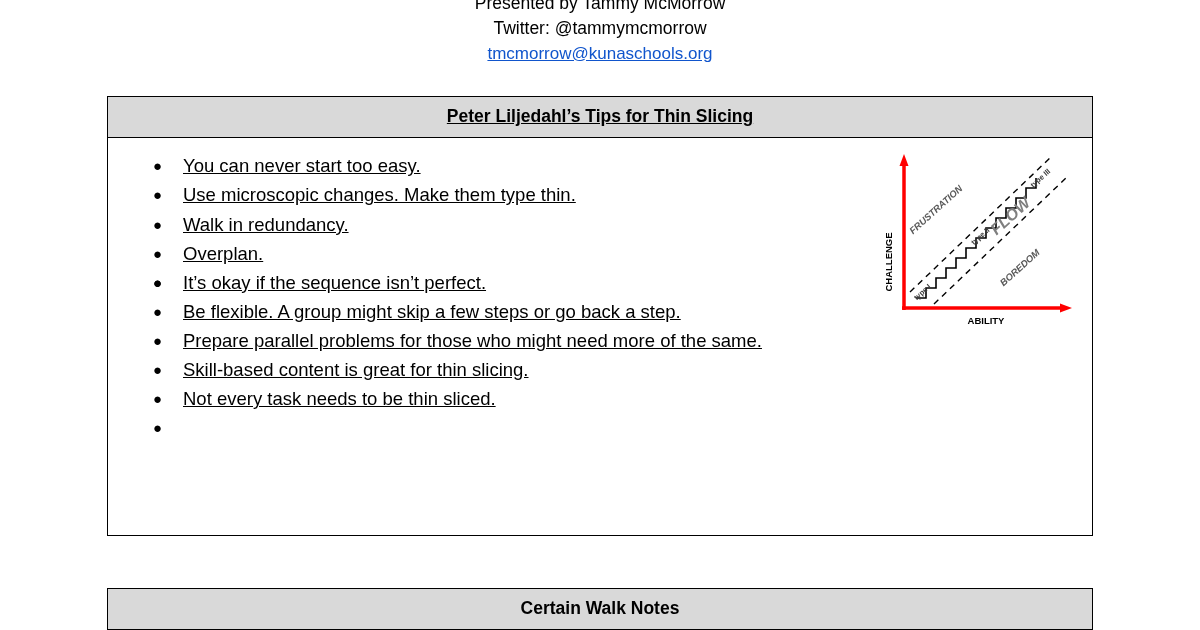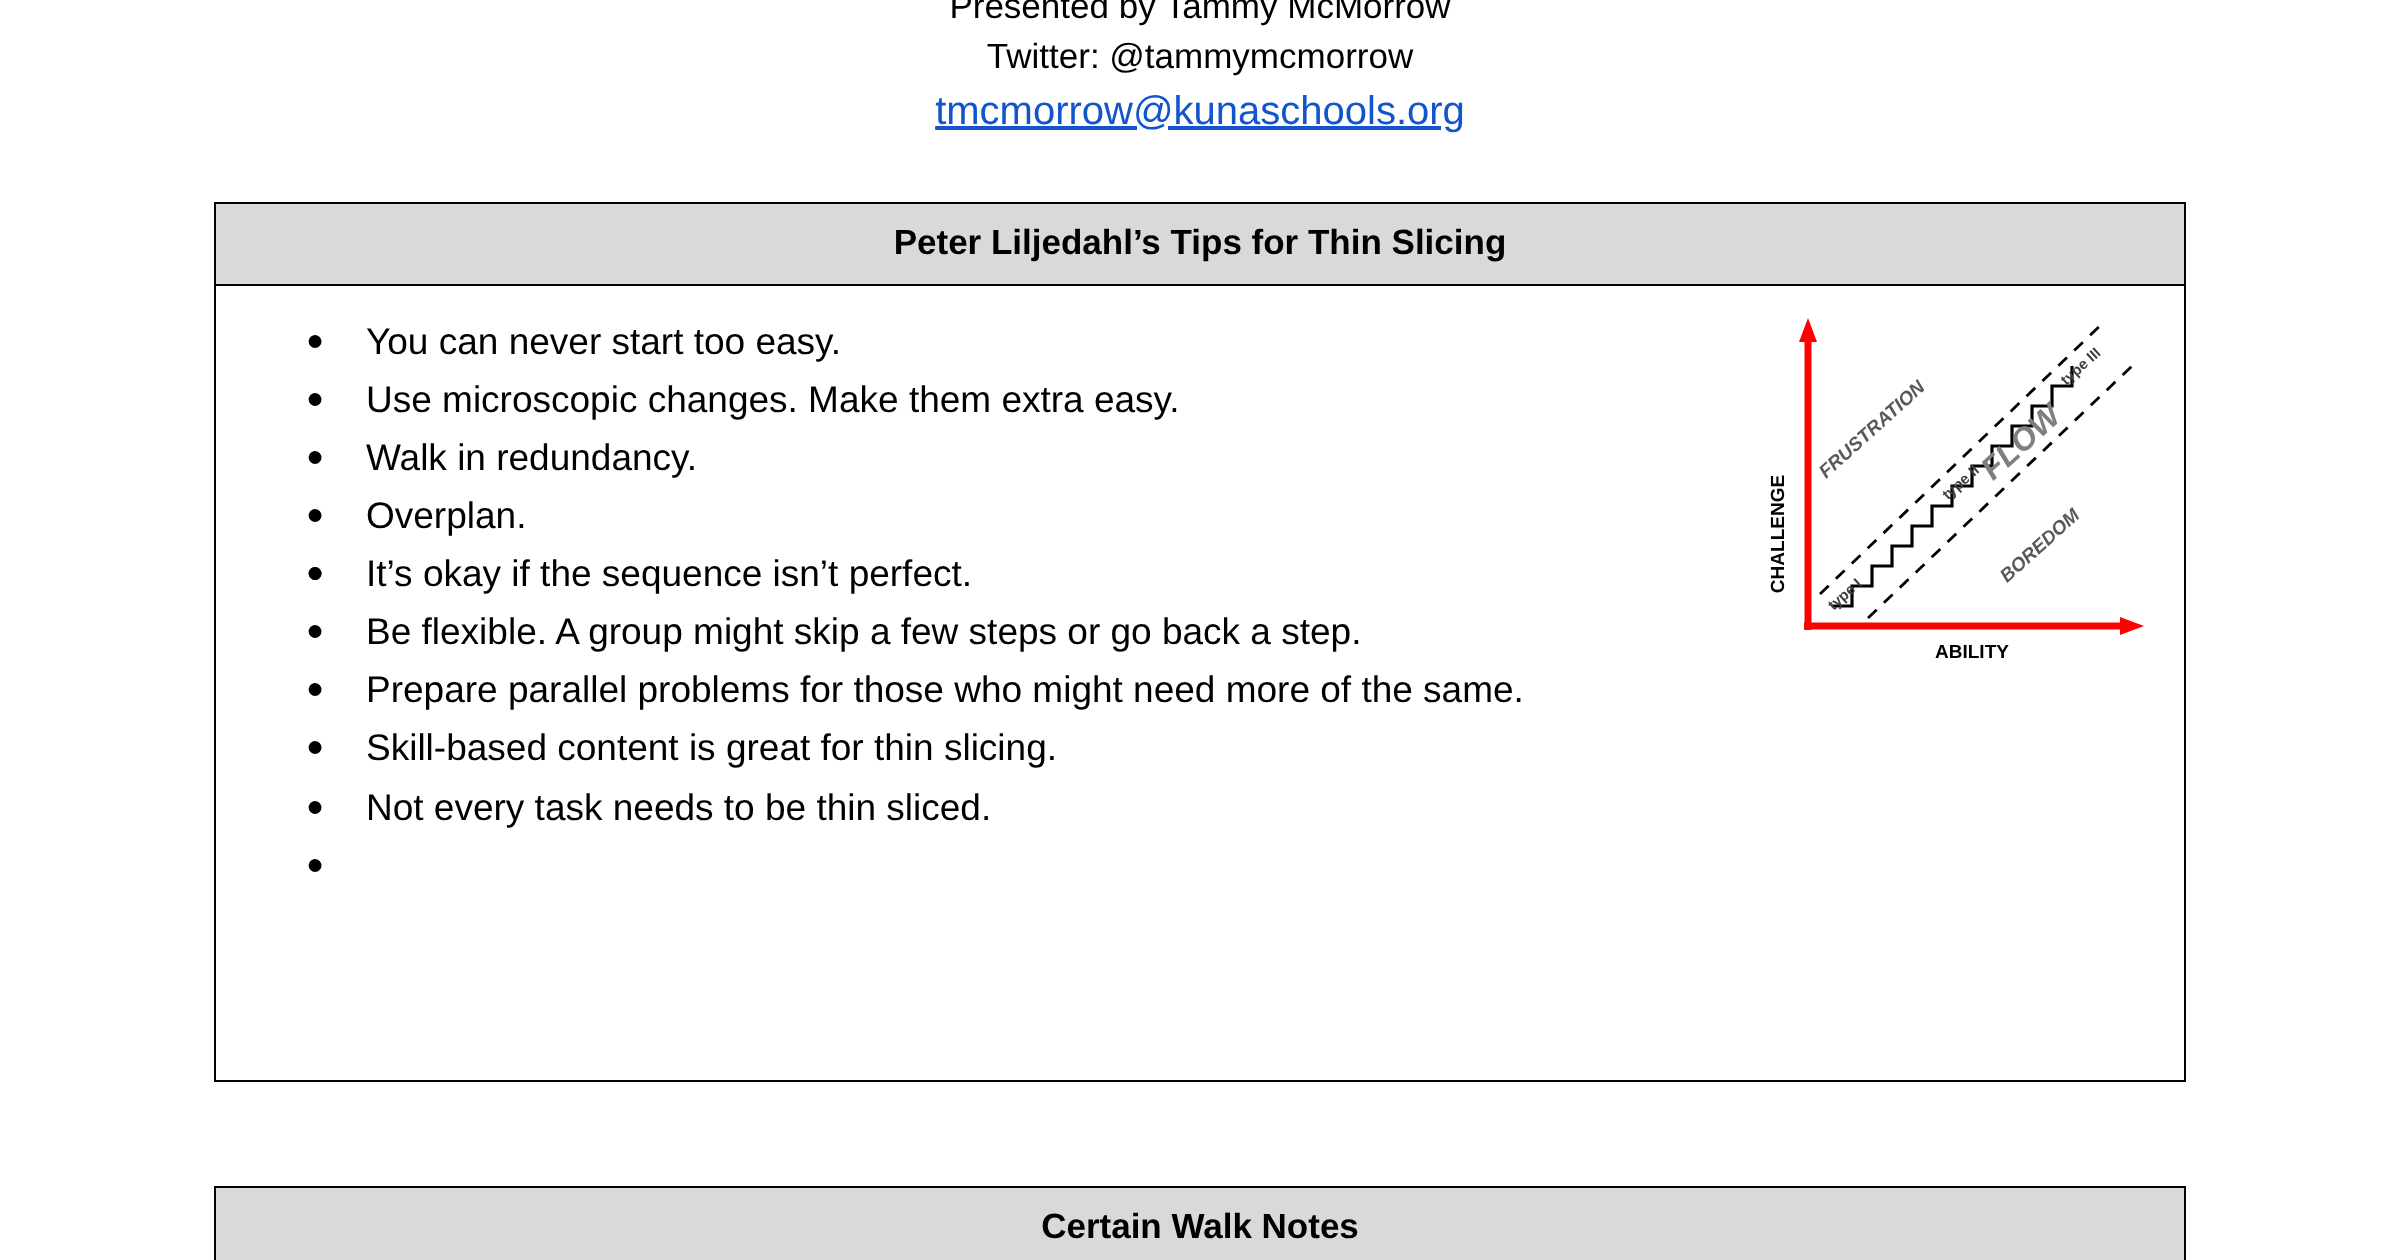--- a/index.html
+++ b/index.html
@@ -28,21 +28,21 @@
   }
   .header-line {
     font-size: 17.5px;
     color: #000;
   }
   .header-line.first {
     
     margin-top: -9px;
   }
   .header-link {
-    font-size: 20px;
+    font-size: 17px;
     color: #1155cc;
     text-decoration: underline;
   }
 
   
   .card {
     border: 1px solid #000;
     box-sizing: border-box;
     margin: 0 auto;
     width: 986px;
@@ -59,20 +59,21 @@
   .card-body {
     position: relative;
     padding: 14px 18px 20px 18px;
     box-sizing: border-box;
   }
 
   
   #tips-card {
     margin-top: 30px;
     height: 440px;
+    text-decoration: underline;
   }
   #tips-card .card-body {
     height: 388px;
   }
   ul.tips {
     list-style: none;
     margin: 0;
     padding: 0;
     max-width: 880px;
   }
@@ -127,21 +128,21 @@
       <a class="header-link" href="#">tmcmorrow@kunaschools.org</a>
     </div>
   </div>
 
   <div class="card" id="tips-card">
     <div class="card-title">Peter Liljedahl’s Tips for Thin Slicing</div>
     <div class="card-body">
 
       <ul class="tips">
         <li><span class="bullet">●</span><span>You can never start too easy.</span></li>
-        <li><span class="bullet">●</span><span>Use microscopic changes. Make them extra easy.</span></li>
+        <li><span class="bullet">●</span><span>Use microscopic changes. Make them type thin.</span></li>
         <li><span class="bullet">●</span><span>Walk in redundancy.</span></li>
         <li><span class="bullet">●</span><span>Overplan.</span></li>
         <li><span class="bullet">●</span></li>
         <li><span class="bullet">●</span><span>It’s okay if the sequence isn’t perfect.</span></li>
         <li><span class="bullet">●</span><span>Be flexible. A group might skip a few steps or go back a step.</span></li>
         <li><span class="bullet">●</span><span>Prepare parallel problems for those who might need more of the same.</span></li>
         <li><span class="bullet">●</span><span>Skill-based content is great for thin slicing.</span></li>
         <li><span class="bullet">●</span><span>Not every task needs to be thin sliced.</span></li>
         <li class="wrap"><span class="bullet">●</span></li>
       </ul>

